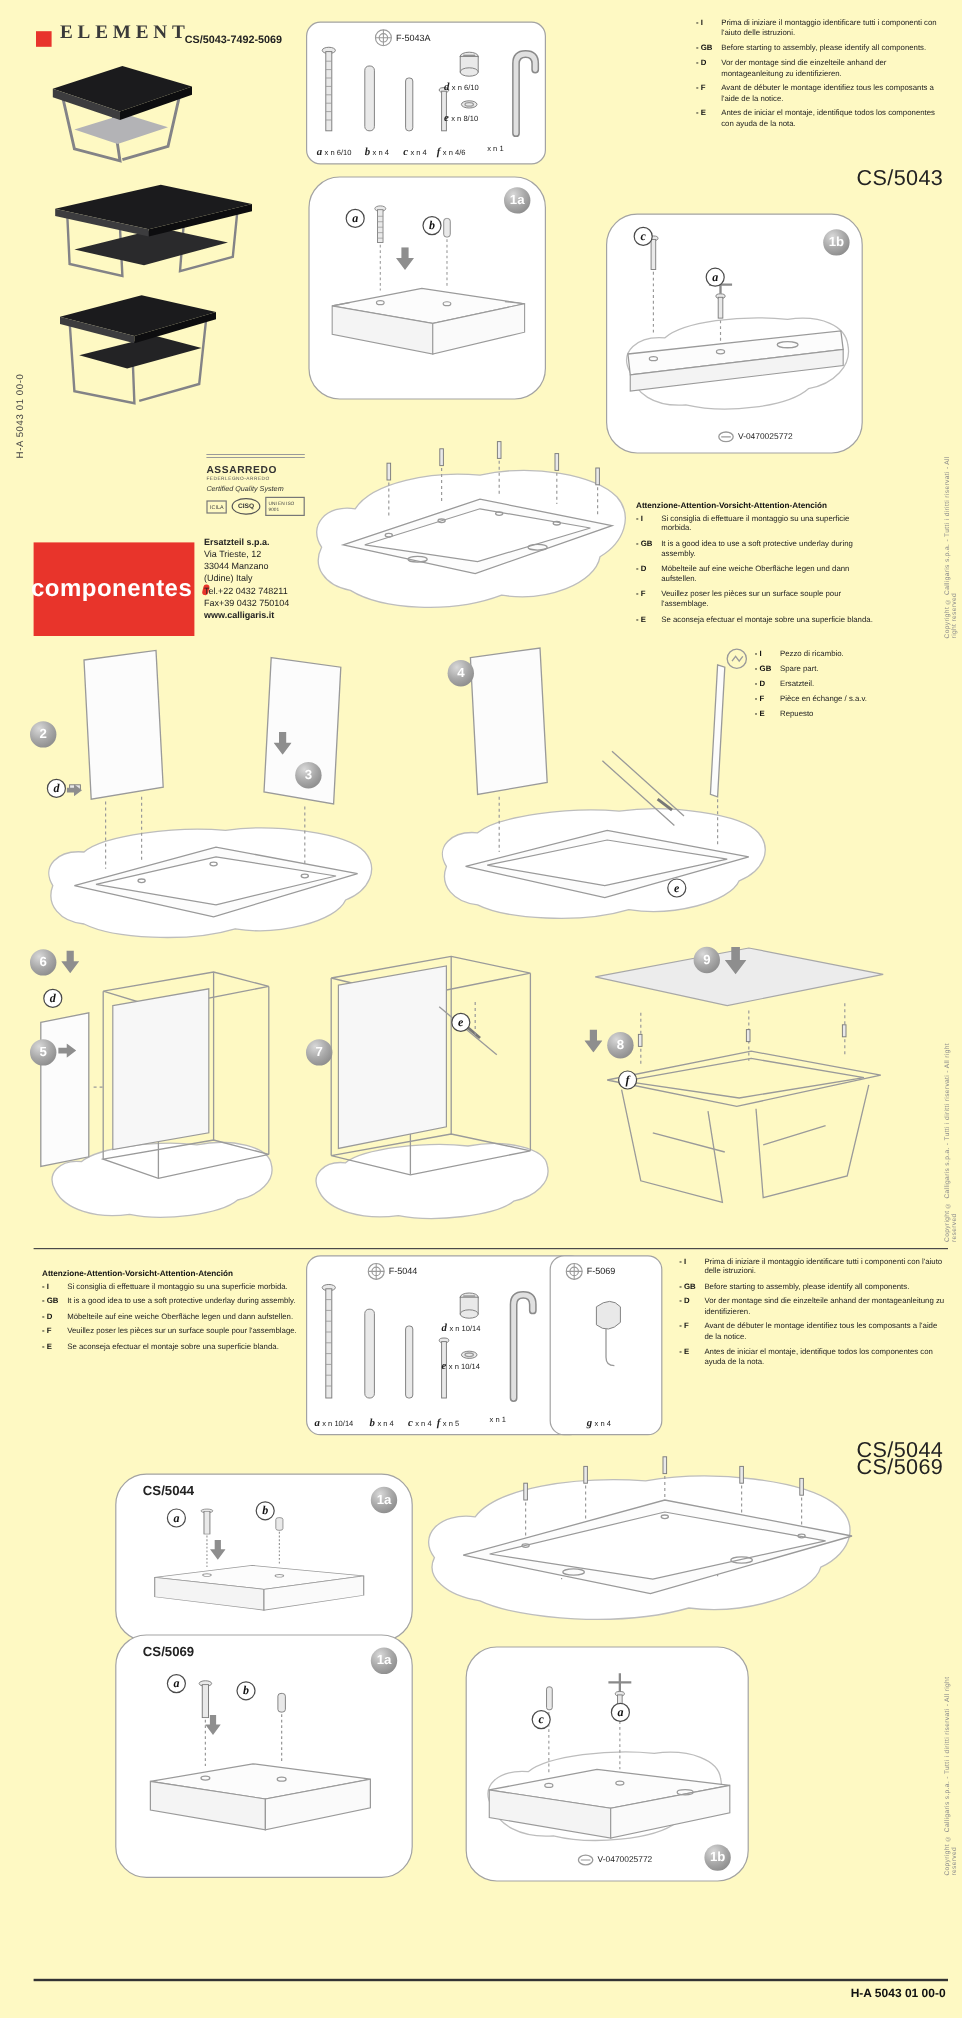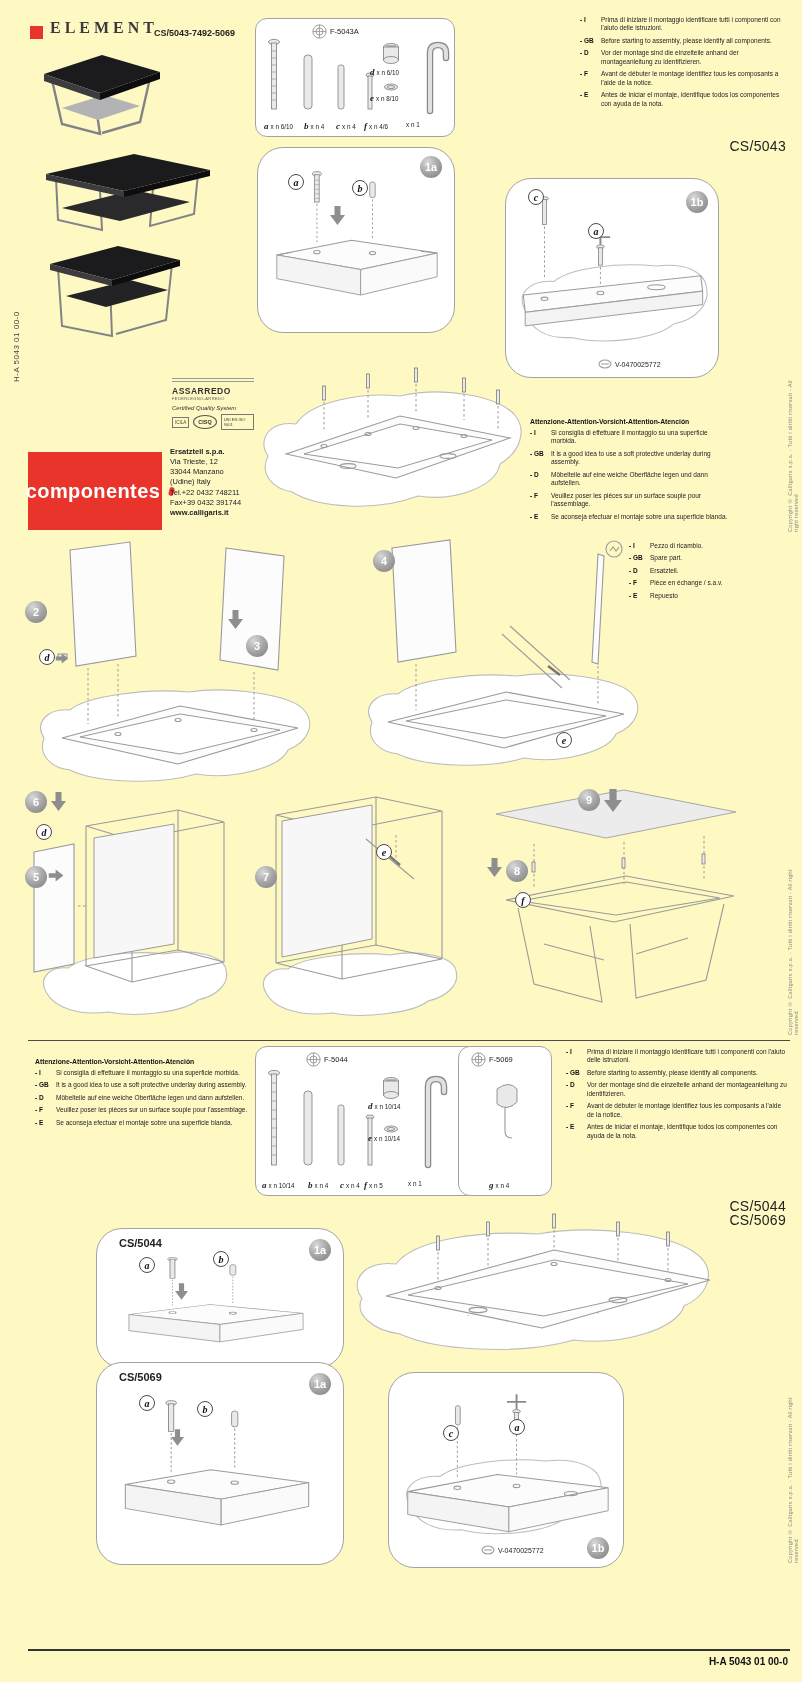--- a/index.html
+++ b/index.html
@@ -57,21 +57,21 @@
 .nlang{flex:none;width:21px;font-weight:bold;font-size:6.5px;line-height:1.3;color:#111}
 .ntext{flex:1;font-size:6.5px;line-height:1.3;color:#222}
 #notes-top{left:580px;top:16px;width:210px}
 #notes-btm{left:566px;top:1048px;width:224px}
 .attn-title{font-weight:bold;font-size:6.8px;margin-bottom:4px;color:#111}
 #attn-top{left:530px;top:418px;width:198px}
 #attn-btm{left:35px;top:1058px;width:214px}
 #spare{left:605px;top:540px;width:155px;display:flex;gap:6px}
 #spare .spnotes{flex:1;padding-top:2px}
 
-.mlabel{position:absolute;font-size:14px;color:#222;letter-spacing:.3px}
+.mlabel{position:absolute;font-size:18px;color:#222;letter-spacing:.3px}
 #lbl-5043{right:16px;top:138px}
 #lbl-5044{right:16px;top:1198px}
 #lbl-5069{right:16px;top:1212px}
 .bub-model{position:absolute;font-size:11px;font-weight:bold;color:#222}
 
 #b1a{left:257px;top:147px;width:198px;height:186px}
 #b1b{left:505px;top:178px;width:214px;height:200px}
 #b1a-svg{position:absolute;left:8px;top:14px;width:182px;height:164px}
 #b1b-svg{position:absolute;left:4px;top:8px;width:204px;height:162px}
 .vcode-row{position:absolute;display:flex;align-items:center;gap:3px;font-size:7px;color:#222;z-index:5}
@@ -326,21 +326,21 @@
   <div id="brand" class="abs">
     <span class="btxt">componentes</span>
     <span class="bdot"></span>
   </div>
   <div id="addr" class="abs">
     <div class="bold">Ersatzteil s.p.a.</div>
     <div>Via Trieste, 12</div>
     <div>33044 Manzano</div>
     <div>(Udine) Italy</div>
     <div>Tel.+22 0432 748211</div>
-    <div>Fax+39 0432 391744</div>
+    <div>Fax+39 0432 750104</div>
     <div class="bold">www.calligaris.it</div>
   </div>
 
   <div id="copy1" class="copy vjust">Copyright © Calligaris s.p.a. - Tutti i diritti riservati - All right reserved</div>
 
   <svg id="d23" class="abs" viewBox="0 0 300 258">
     <path d="M16,200 C6,184 20,170 42,172 C58,158 120,150 160,154 C200,148 262,156 276,172 C288,186 280,204 260,212 C252,230 204,242 168,236 C128,248 66,244 42,232 C22,230 10,216 16,200 Z" class="blob"></path>
     <polygon points="42,12 102,4 108,118 48,128" class="sf"></polygon>
     <polygon points="198,10 256,18 250,132 192,122" class="sf"></polygon>
     <path d="M60,130 V186 M90,126 V180 M226,134 V184" class="dash"></path>

